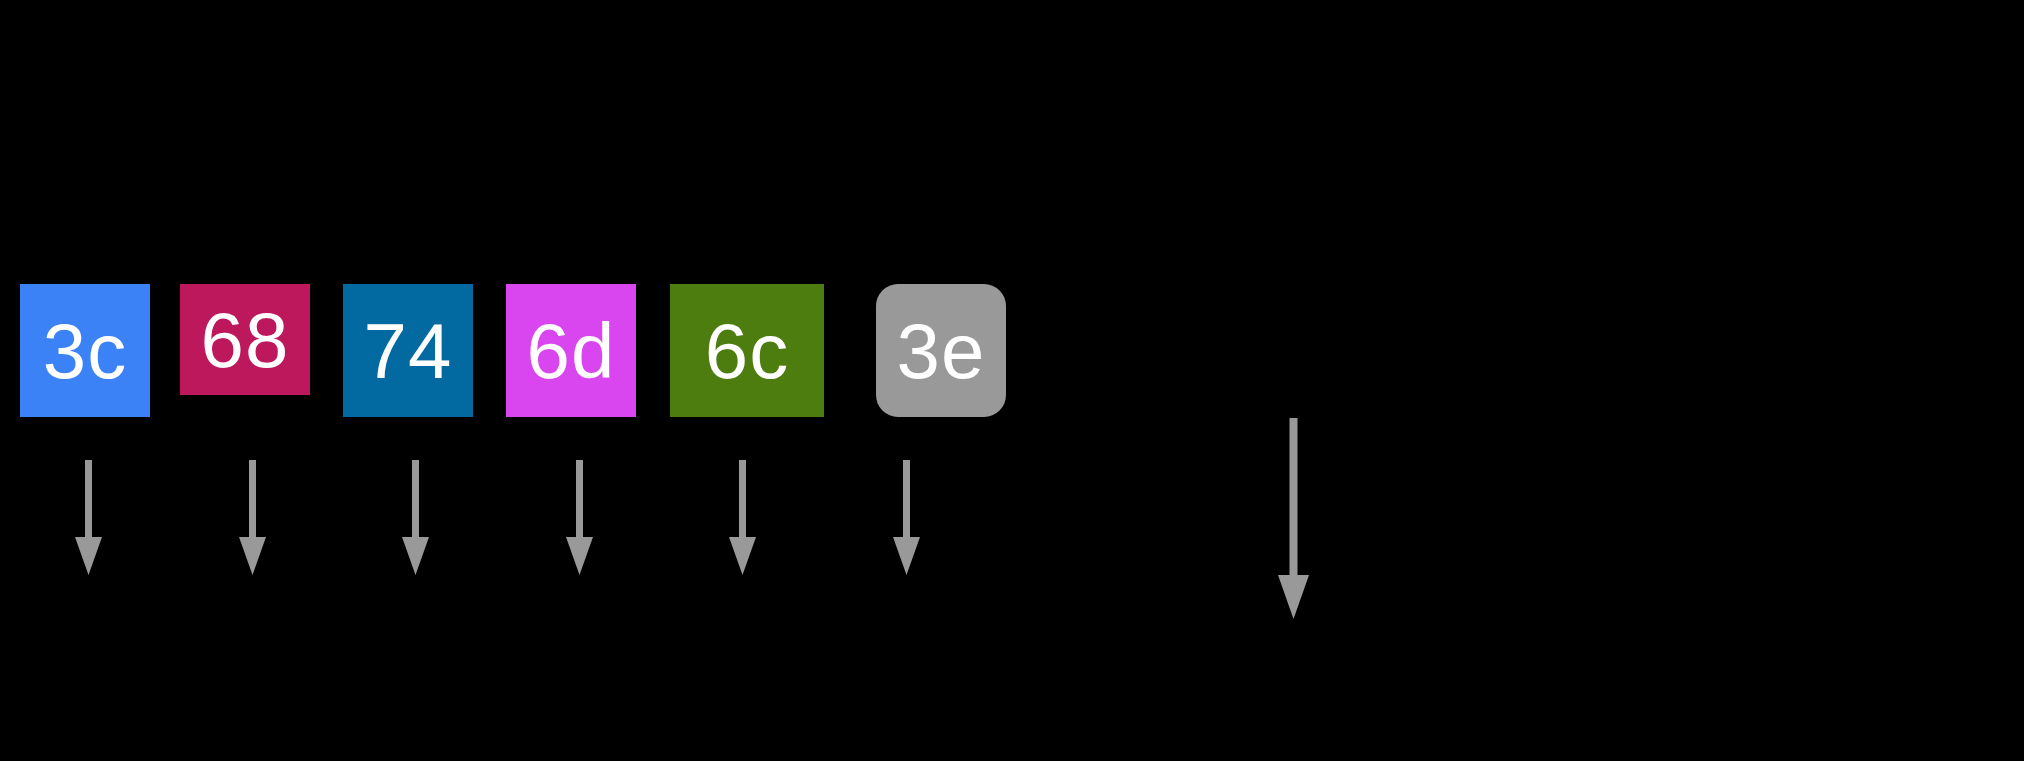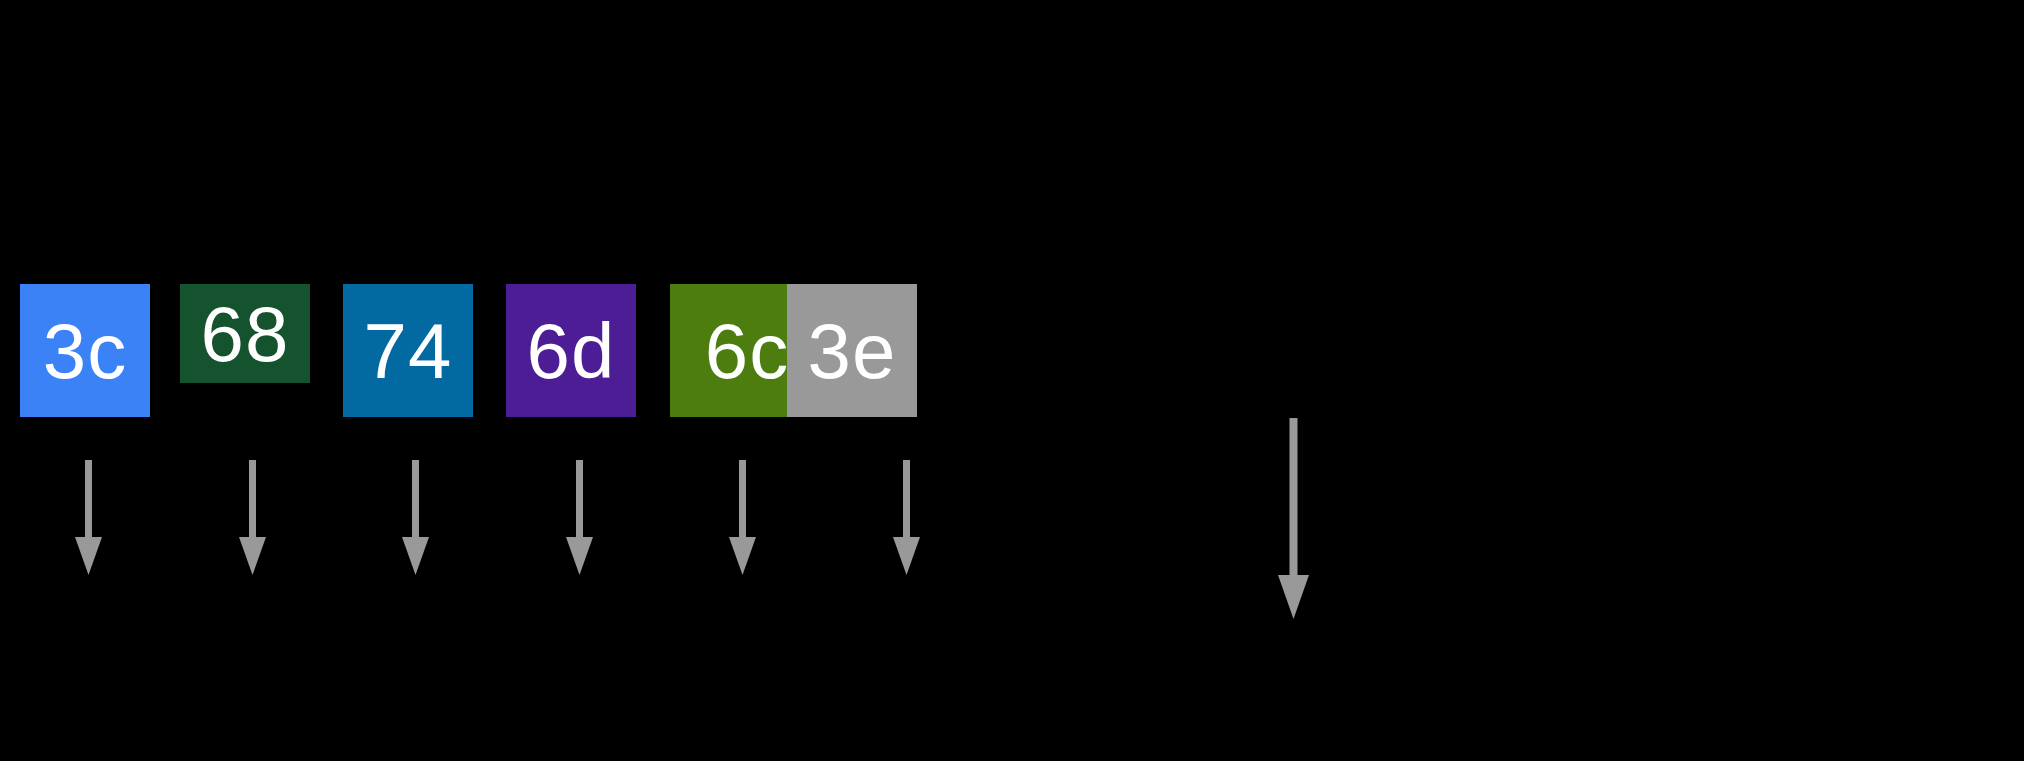--- a/index.html
+++ b/index.html
@@ -42,25 +42,25 @@
     display: block;
     overflow: visible;
   }
 </style>
 </head>
 <body>
 
 <div id="stage">
   <div id="boxes-layer">
       <div class="byte-box" style="left: 20px; top: 284px; width: 130px; height: 133px; background: #3b82f6; color: rgb(255, 255, 255);">3c</div>
-      <div class="byte-box" style="left: 180px; top: 284px; width: 130px; height: 99px; background: #14532d; color: rgb(255, 255, 255);">68</div>
+      <div class="byte-box" style="left: 180px; top: 284px; width: 130px; height: 111px; background: #be185d; color: rgb(255, 255, 255);">68</div>
       <div class="byte-box" style="left: 343px; top: 284px; width: 130px; height: 133px; background: #0369a1; color: rgb(255, 255, 255);">74</div>
-      <div class="byte-box" style="left: 506px; top: 284px; width: 130px; height: 133px; background: #4c1d95; color: rgb(255, 255, 255);">6d</div>
+      <div class="byte-box" style="left: 506px; top: 284px; width: 130px; height: 133px; background: #d946ef; color: rgb(255, 255, 255);">6d</div>
       <div class="byte-box" style="left: 670px; top: 284px; width: 154px; height: 133px; background: #4d7c0f; color: rgb(255, 255, 255);">6c</div>
-      <div class="byte-box" style="left: 787px; top: 284px; width: 130px; height: 133px; background: rgb(153, 153, 153); color: rgb(255, 255, 255);">3e</div>
+      <div class="byte-box" style="left: 876px; top: 284px; width: 130px; height: 133px; background: rgb(153, 153, 153); color: rgb(255, 255, 255); border-radius: 22px;">3e</div>
     </div>
   <div id="arrows-layer">
       <div class="arrow" style="left: 74.5px; top: 460px; width: 27px; height: 115px;">
         <svg width="27" height="115" viewBox="0 0 27 115">
           <rect x="10" y="0" width="7" height="77" fill="#999999"></rect>
           <polygon points="0,77 27,77 13.5,115" fill="#999999"></polygon>
         </svg>
       </div>
       <div class="arrow" style="left: 238.5px; top: 460px; width: 27px; height: 115px;">
         <svg width="27" height="115" viewBox="0 0 27 115">

